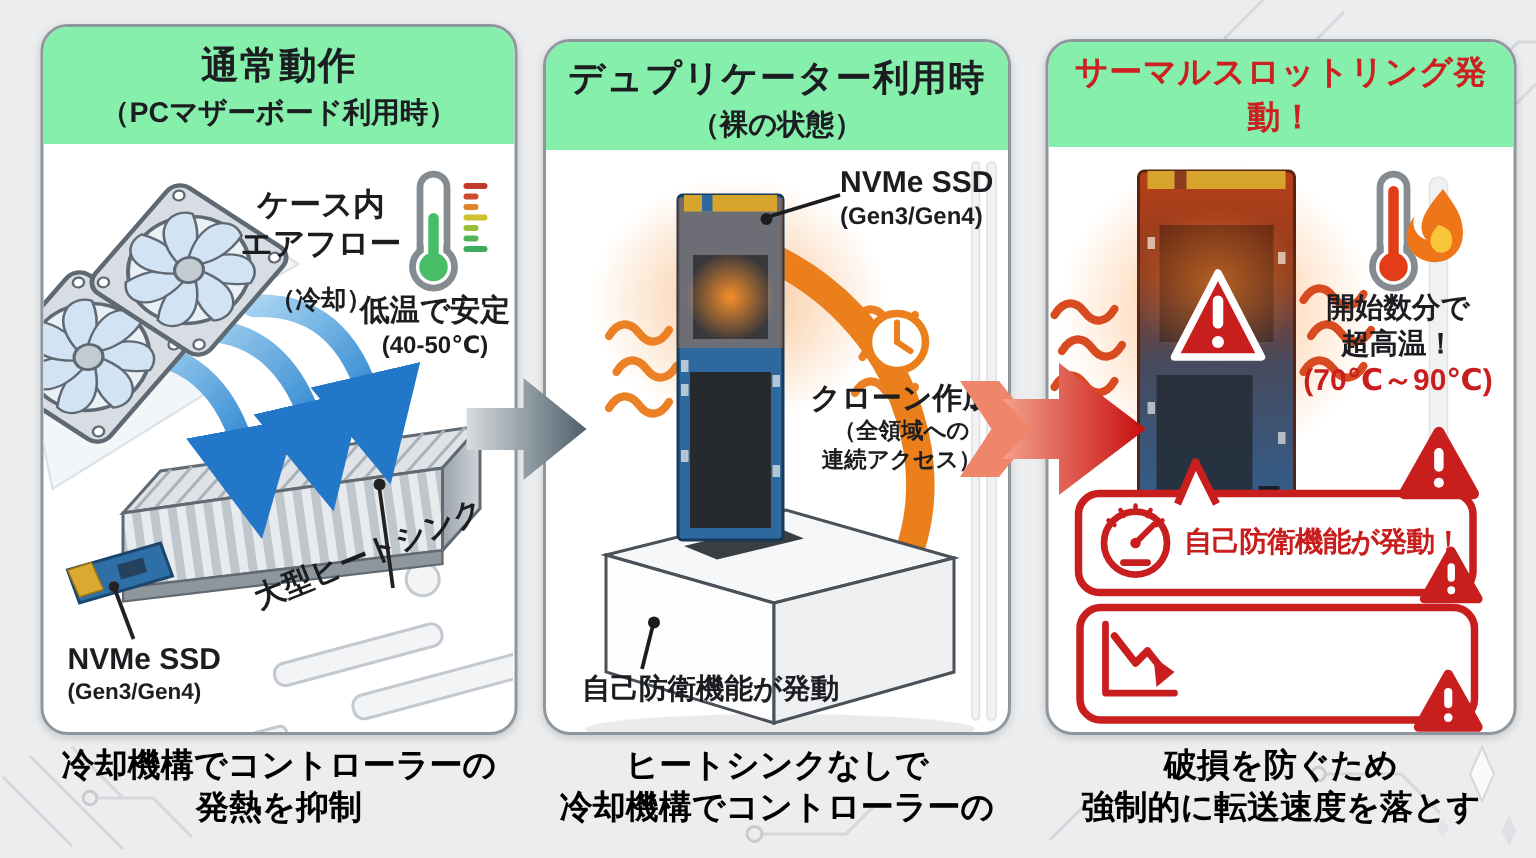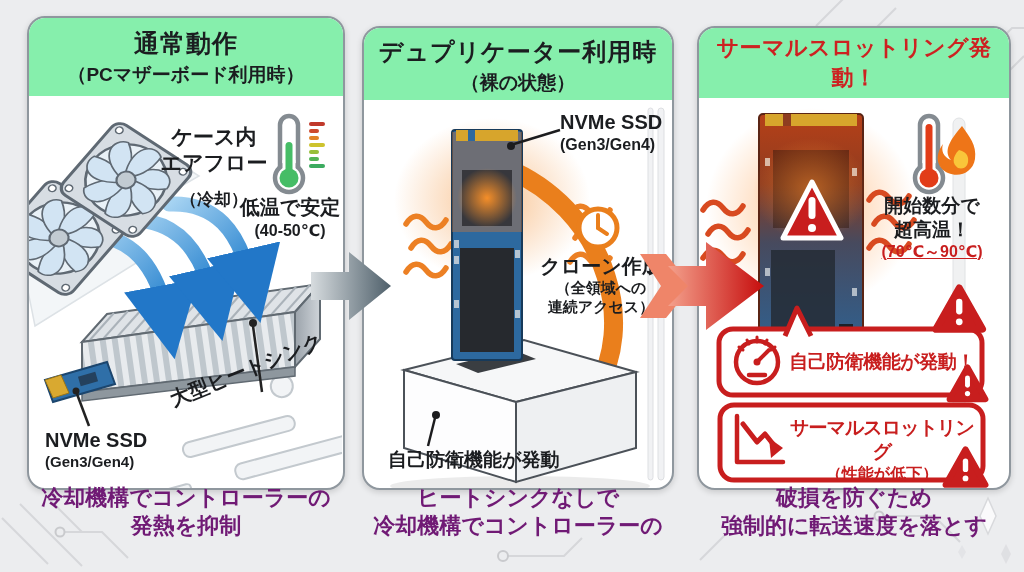--- a/index.html
+++ b/index.html
@@ -19,22 +19,22 @@
   .ctitle{font-size:25px;font-weight:900;padding-top:9px;letter-spacing:1px;}
   #card2 .ctitle{font-size:24px;padding-top:8px;}
   .csub{font-size:19px;font-weight:800;margin-top:2px;}
   .ctitle-red{font-size:22px;font-weight:900;color:#cd2121;letter-spacing:.5px;}
   .cbody{position:relative;}
   #card1 .cbody{height:396px;}
   #card2 .cbody{height:392px;}
   #card3 .cbody{height:394px;}
   .lbl{position:absolute;font-weight:800;line-height:1.25;}
   .ctr{text-align:center;}
-  .caption{position:absolute;top:484px;text-align:center;font-size:22px;font-weight:900;
-           line-height:1.28;color:#701a75;}
+  .caption{position:absolute;top:496px;text-align:center;font-size:22px;font-weight:900;
+           line-height:1.28;color:#000000;}
   .cap1{left:27px;width:318px;}
   .cap2{left:362px;width:312px;}
   .cap3{left:697px;width:314px;}
   .small{font-weight:700;}
   .red{color:#c81e1e;}
 </style>
 </head>
 <body>
 
 <div class="stage">
@@ -370,27 +370,23 @@
         </g>
 
         <use href="#c3-wtri" transform="translate(234,186) scale(1.05)"></use>
         <use href="#c3-wtri" transform="translate(248,266) scale(0.82)"></use>
         <use href="#c3-wtri" transform="translate(244,348) scale(0.9)"></use>
       </svg>
 
       <div class="lbl ctr" style="left:166px;top:96px;width:134px;">
         <div style="font-size:19px;">開始数分で</div>
         <div style="font-size:19px;">超高温！</div>
-        <div class="red" style="font-size:16px;text-decoration:underline;">(70℃～90℃)</div>
+        <div class="red" style="font-size:20px;">(70℃～90℃)</div>
       </div>
       <div class="lbl ctr red" style="left:88px;top:252px;width:190px;font-size:19px;letter-spacing:-0.5px;">自己防衛機能が発動！</div>
-      <div class="lbl ctr red" style="left:84px;top:318px;width:198px;">
-        <div style="font-size:19px;letter-spacing:-1px;">サーマルスロットリング</div>
-        <div style="font-size:16px;">（性能が低下）</div>
-      </div>
     </div>
   </section>
 
   <svg class="abs" style="left:0;top:0;" width="1024" height="572" viewBox="0 0 1024 572">
     <defs>
       <linearGradient id="t-gray" x1="0" y1="0" x2="1" y2="0">
         <stop offset="0" stop-color="#d7dcdf"></stop>
           <stop offset="1" stop-color="#4e5f6a"></stop>
       </linearGradient>
       <linearGradient id="t-red" x1="0" y1="0" x2="1" y2="0">

